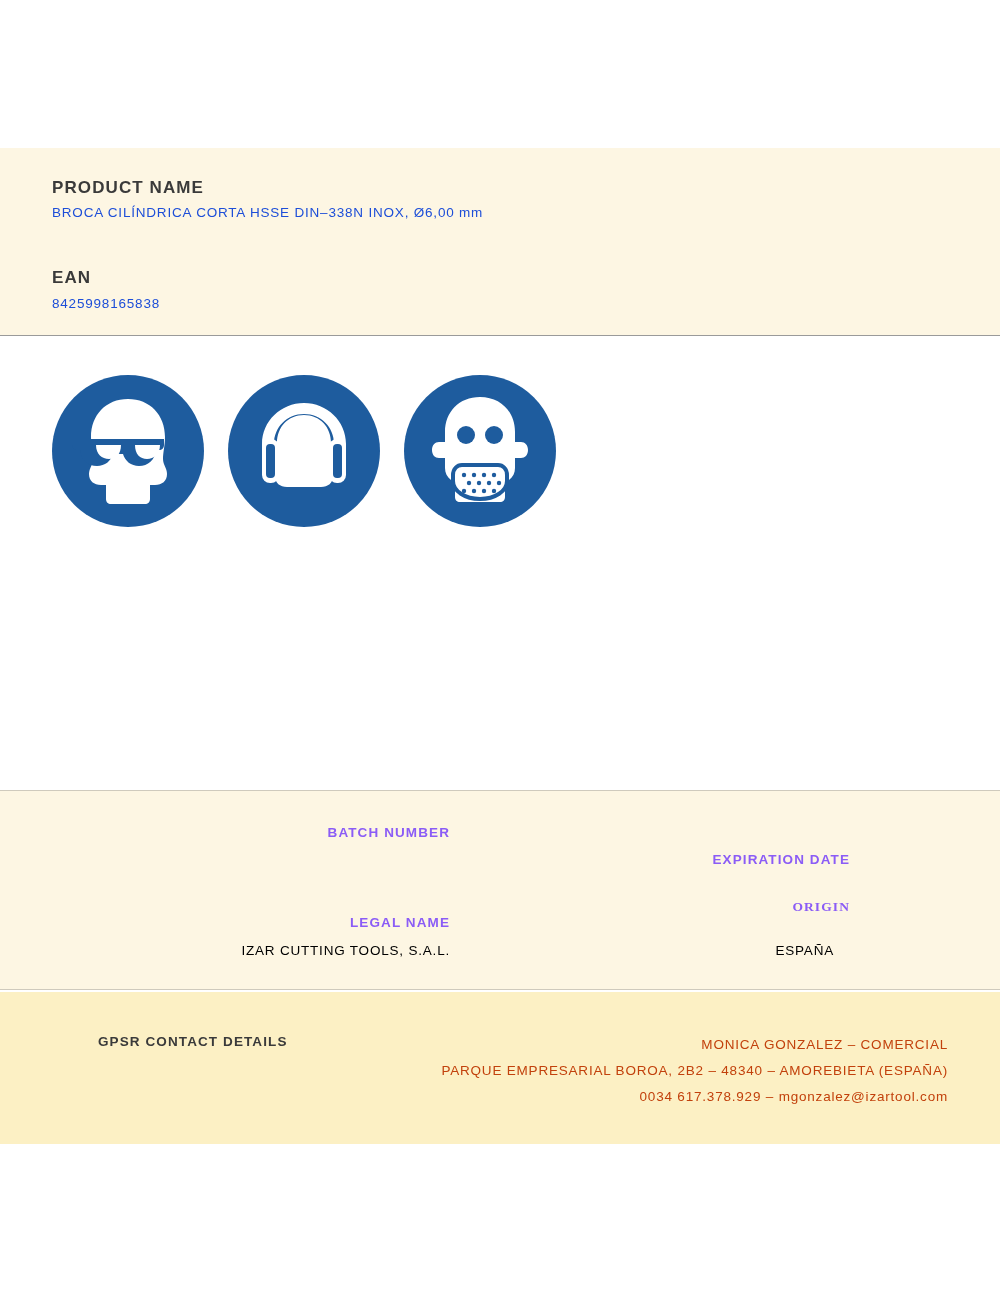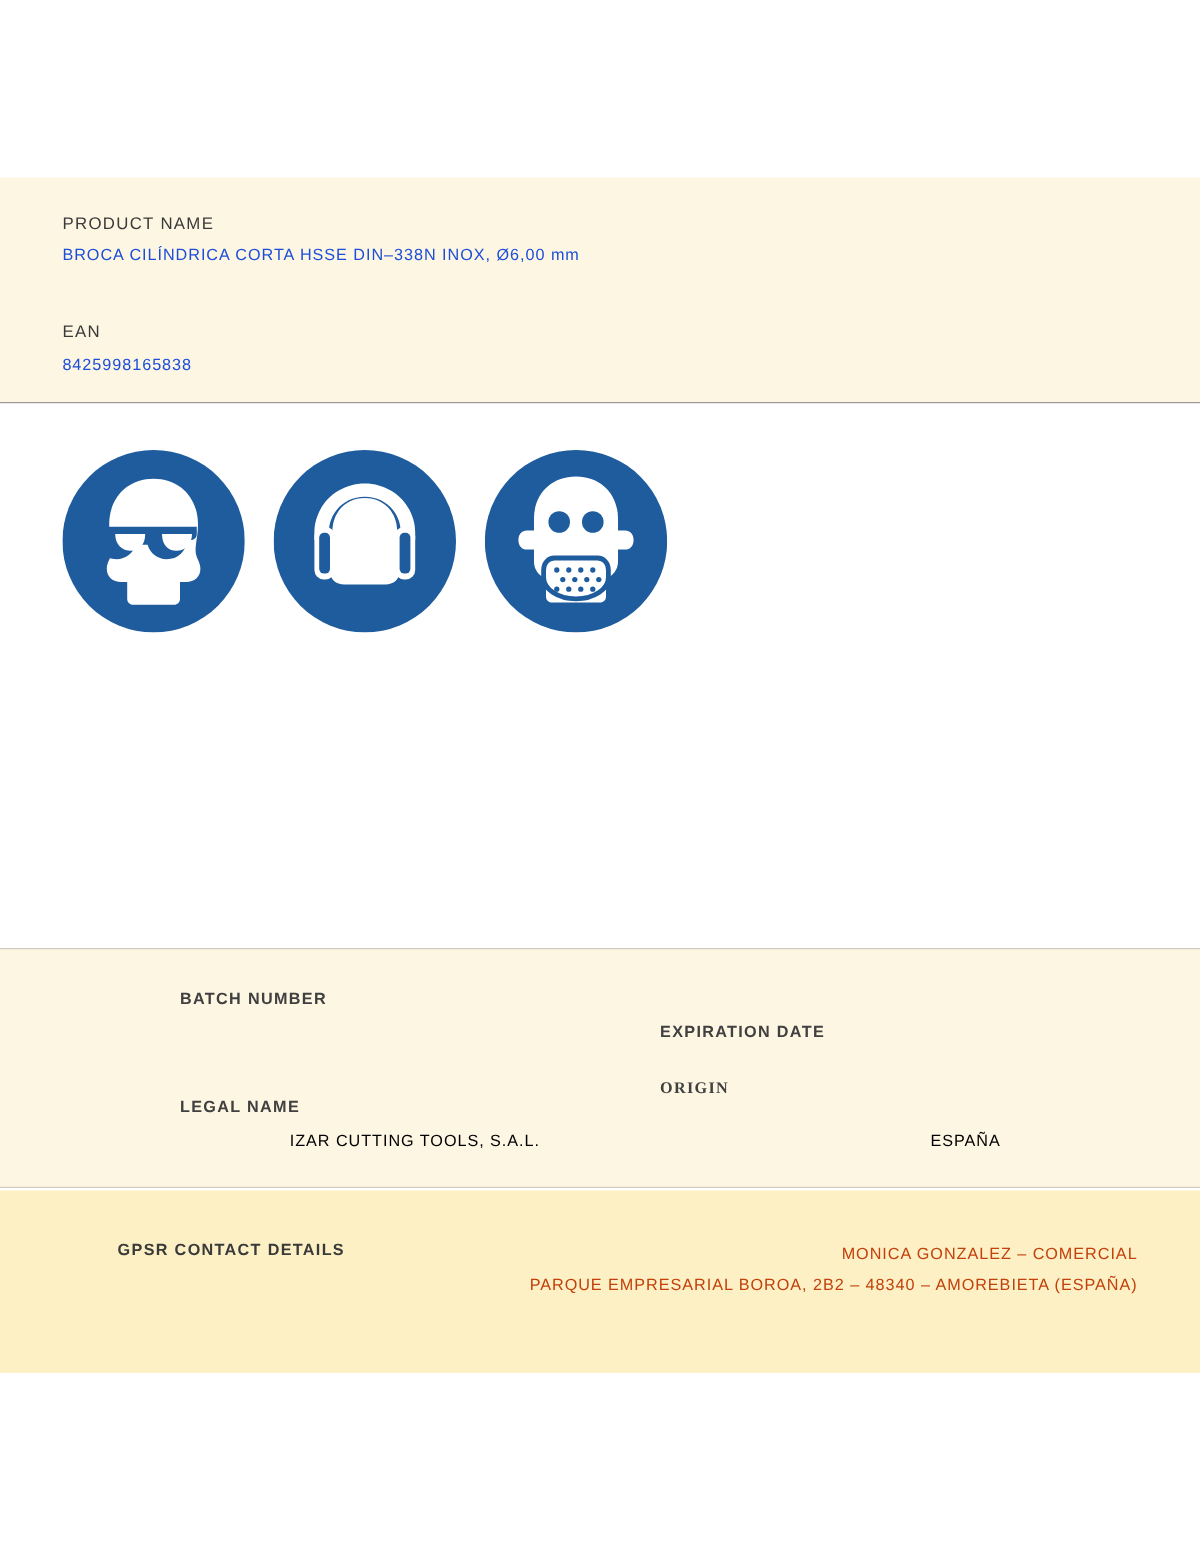--- a/index.html
+++ b/index.html
@@ -27,22 +27,22 @@
     position: absolute;
     left: 0;
     top: 148px;
     width: 1000px;
     height: 188px;
     background: #fdf6e3;
     border-bottom: 1px solid #9a9a9a;
     box-sizing: border-box;
   }
   .field-label {
-    font-size: 14px;
-    font-weight: normal;
+    font-size: 17px;
+    font-weight: bold;
     letter-spacing: 1.1px;
     color: #3a3a3a;
   }
   .field-value {
     font-size: 13.5px;
     letter-spacing: 0.8px;
     color: #1d4ed8;
   }
   .product-name-label { position: absolute; left: 52px; top: 30px; }
   .product-name-value { position: absolute; left: 52px; top: 57px; }
@@ -73,22 +73,22 @@
     height: 200px;
     background: #fdf6e3;
     border-top: 1px solid #cfcabd;
     border-bottom: 1px solid #cfcabd;
     box-sizing: border-box;
   }
   .cell-label {
     font-size: 13.5px;
     font-weight: bold;
     letter-spacing: 1.1px;
-    color: #404040;
-    text-align: left;
+    color: #8b5cf6;
+    text-align: right;
   }
   .cell-value {
     font-size: 13.5px;
     letter-spacing: 0.8px;
     color: #000000;
     text-align: right;
   }
   .batch-label   { position: absolute; left: 150px; top: 34px; width: 300px; }
   .batch-value   { position: absolute; left: 150px; top: 62px; width: 300px; }
   .exp-label     { position: absolute; left: 550px; top: 34px; width: 300px; margin-top: 27px; }
@@ -212,16 +212,17 @@
 
     <div class="cell-label origin-label">ORIGIN</div>
     <div class="cell-value origin-value">ESPAÑA</div>
   </div>
 
   <div class="gpsr-band">
     <div class="gpsr-label">GPSR CONTACT DETAILS</div>
     <div class="gpsr-lines">
       <div>MONICA GONZALEZ – COMERCIAL</div>
       <div>PARQUE EMPRESARIAL BOROA, 2B2 – 48340 – AMOREBIETA (ESPAÑA)</div>
+      <div>0034 617.378.929 – mgonzalez@izartool.com</div>
     </div>
   </div>
 
 </div>
 
 </body></html>

